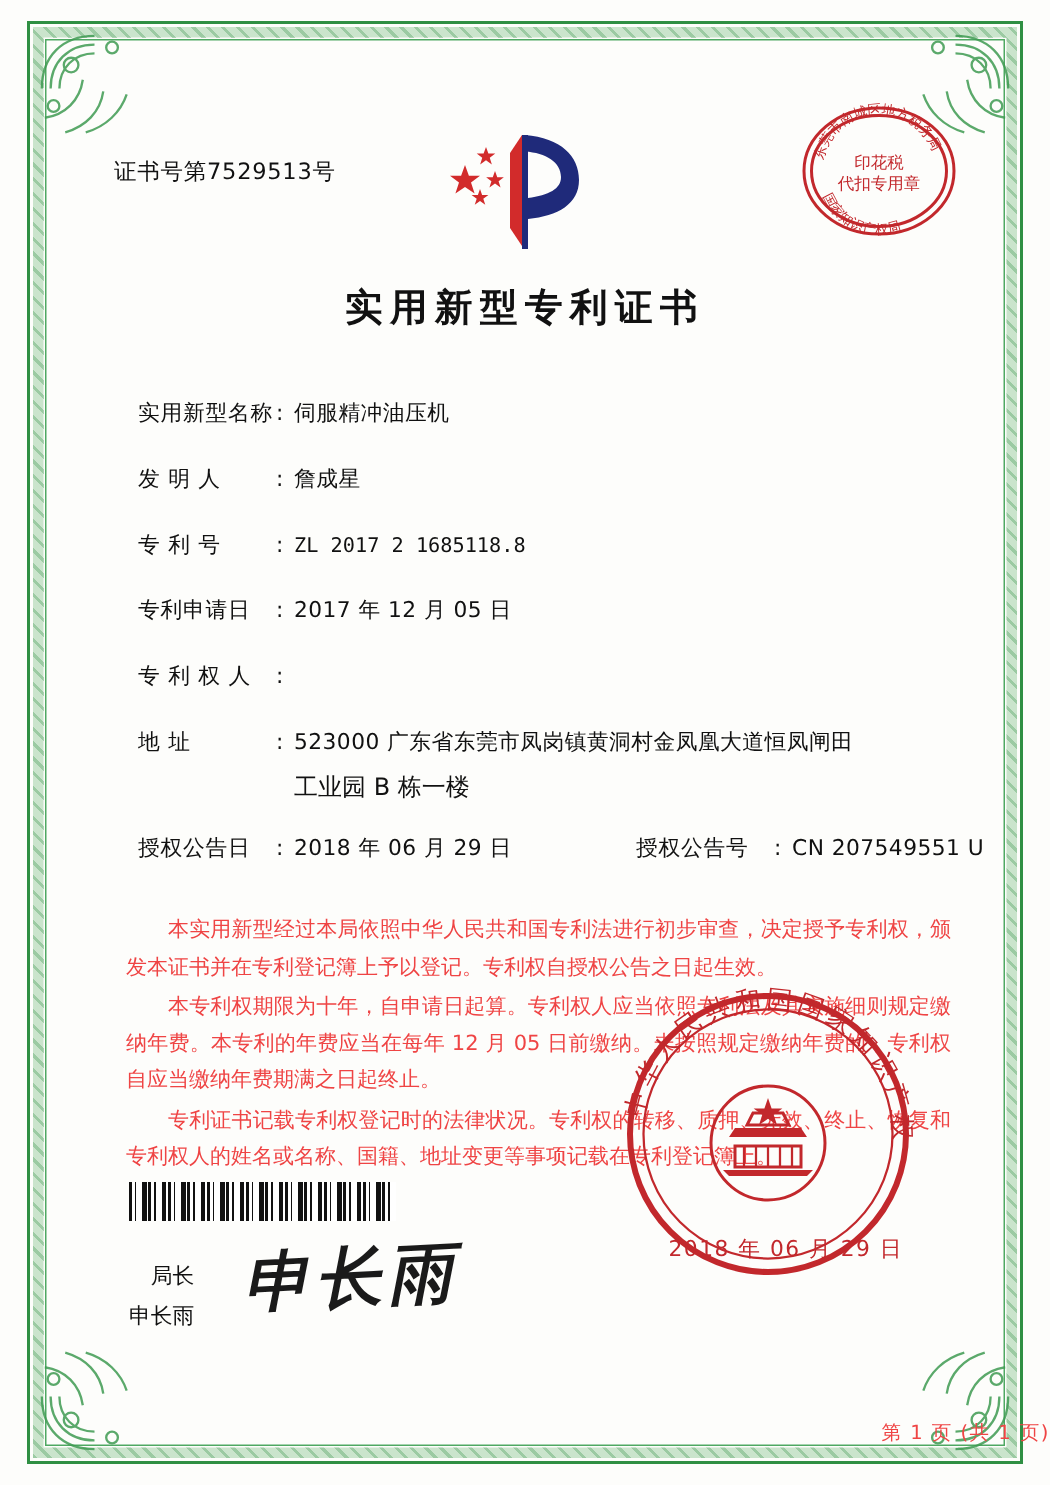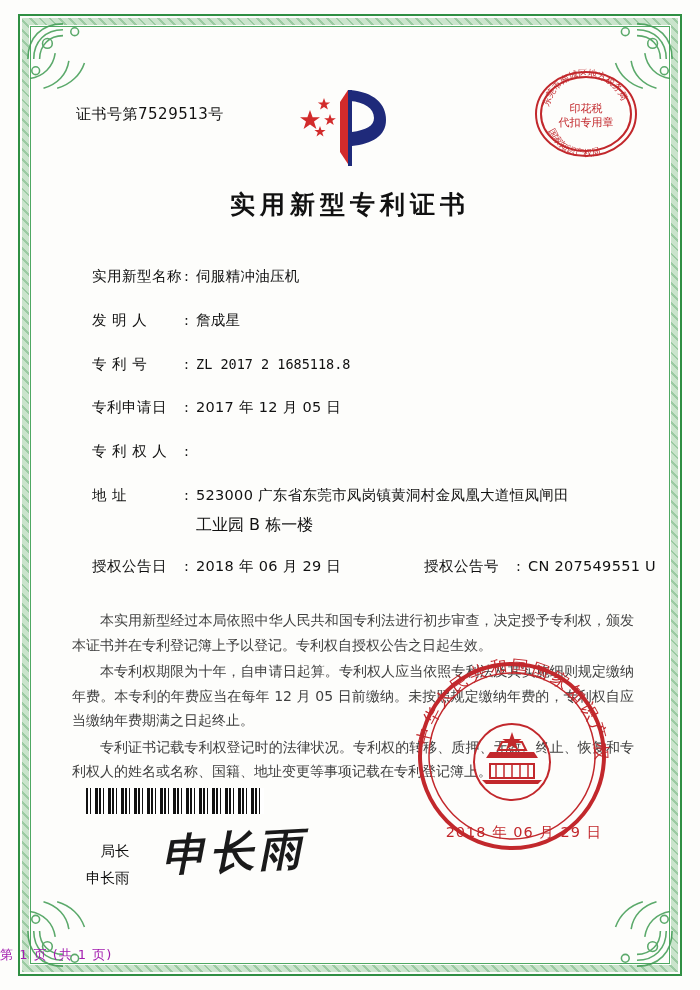--- a/index.html
+++ b/index.html
@@ -99,22 +99,22 @@
   }
   .fcolon{width:12px;flex:none}
   .fval{flex:1;letter-spacing:.3px}
   .fval.mono{font-family:"DejaVu Sans Mono","Liberation Mono",monospace;font-size:13.5px;letter-spacing:0}
   .frow.split .fval{flex:none;width:228px}
   .frow.split .flabel2{width:92px;flex:none;letter-spacing:.5px}
   .fsub{margin-left:104px;margin-top:-14px;margin-bottom:20px;font-size:16px}
 
   
   .paras{
-    position:absolute;left:20px;right:14px;top:560px;
-    font-size:14px;color:#404040;line-height:1.75;
+    position:absolute;left:32px;right:14px;top:560px;
+    font-size:14px;color:#ef4444;line-height:1.75;
     text-align:justify;
   }
   .paras p{margin:0 0 2px 0;text-indent:2em}
 
   
   .barcode{
     position:absolute;left:34px;top:740px;
     width:178px;height:26px;
     background:
       repeating-linear-gradient(90deg,#111 0 2px,#fff 2px 4px,#111 4px 5px,#fff 5px 9px,#111 9px 12px,#fff 12px 13px);
@@ -142,21 +142,21 @@
     width:196px;height:196px;
   }
   .seal-date{
     position:absolute;right:46px;bottom:100px;
     font-size:14.5px;color:#c2282c;letter-spacing:1px;
   }
 
   
   .footer{
     position:absolute;left:0;right:0;bottom:26px;
-    text-align:left;font-size:13px;color:#a21caf;letter-spacing:1px;
+    text-align:right;font-size:13px;color:#ef4444;letter-spacing:1px;
   }
 </style>
 </head>
 <body>
 
 <div class="page">
 
   <div class="border-outer"></div>
   <div class="border-band"></div>
   <div class="guilloche"></div>

